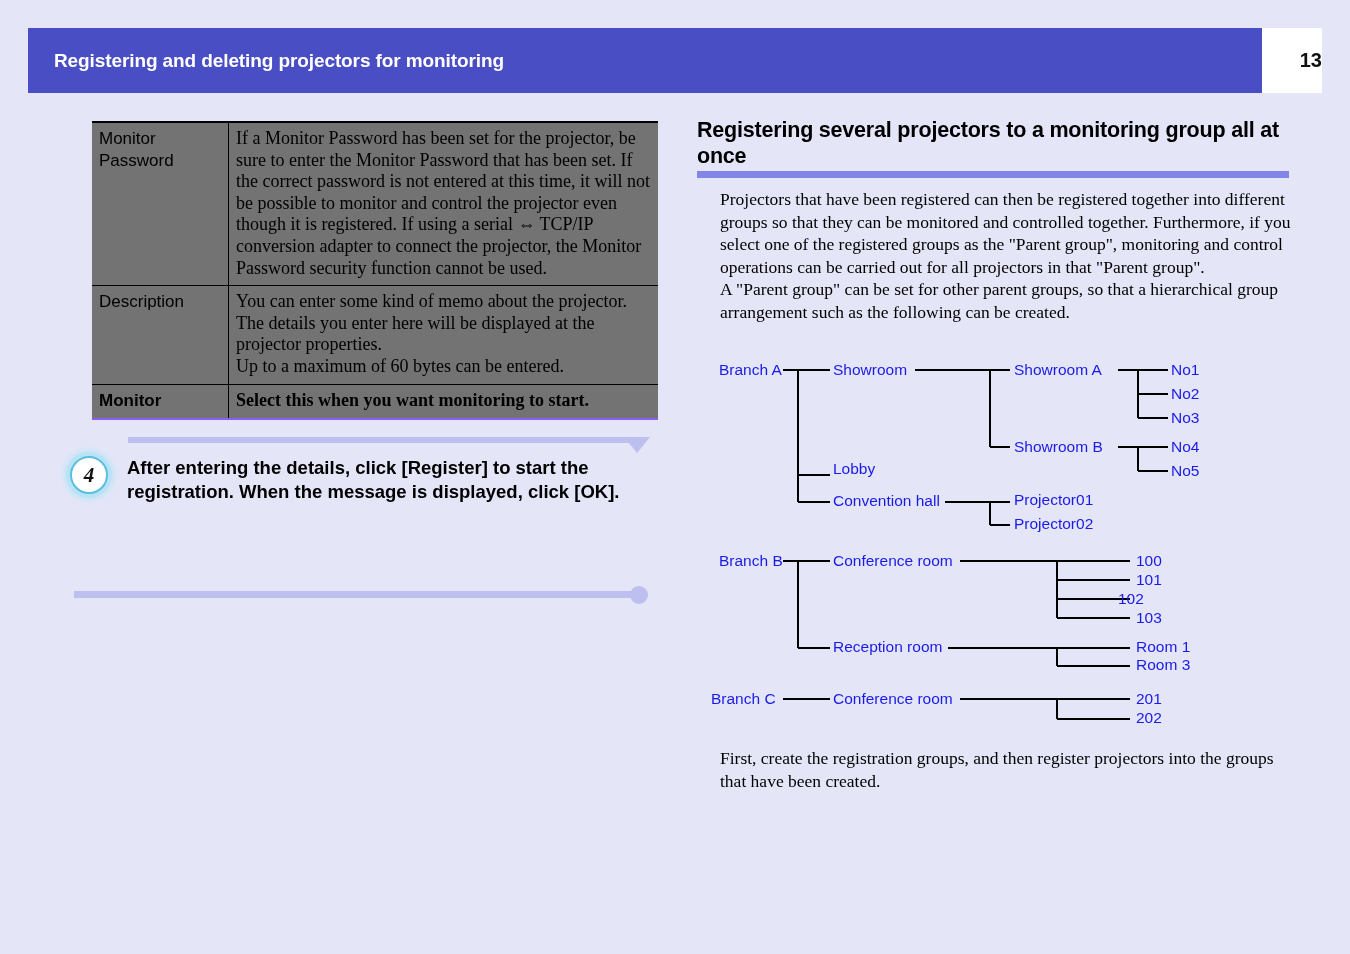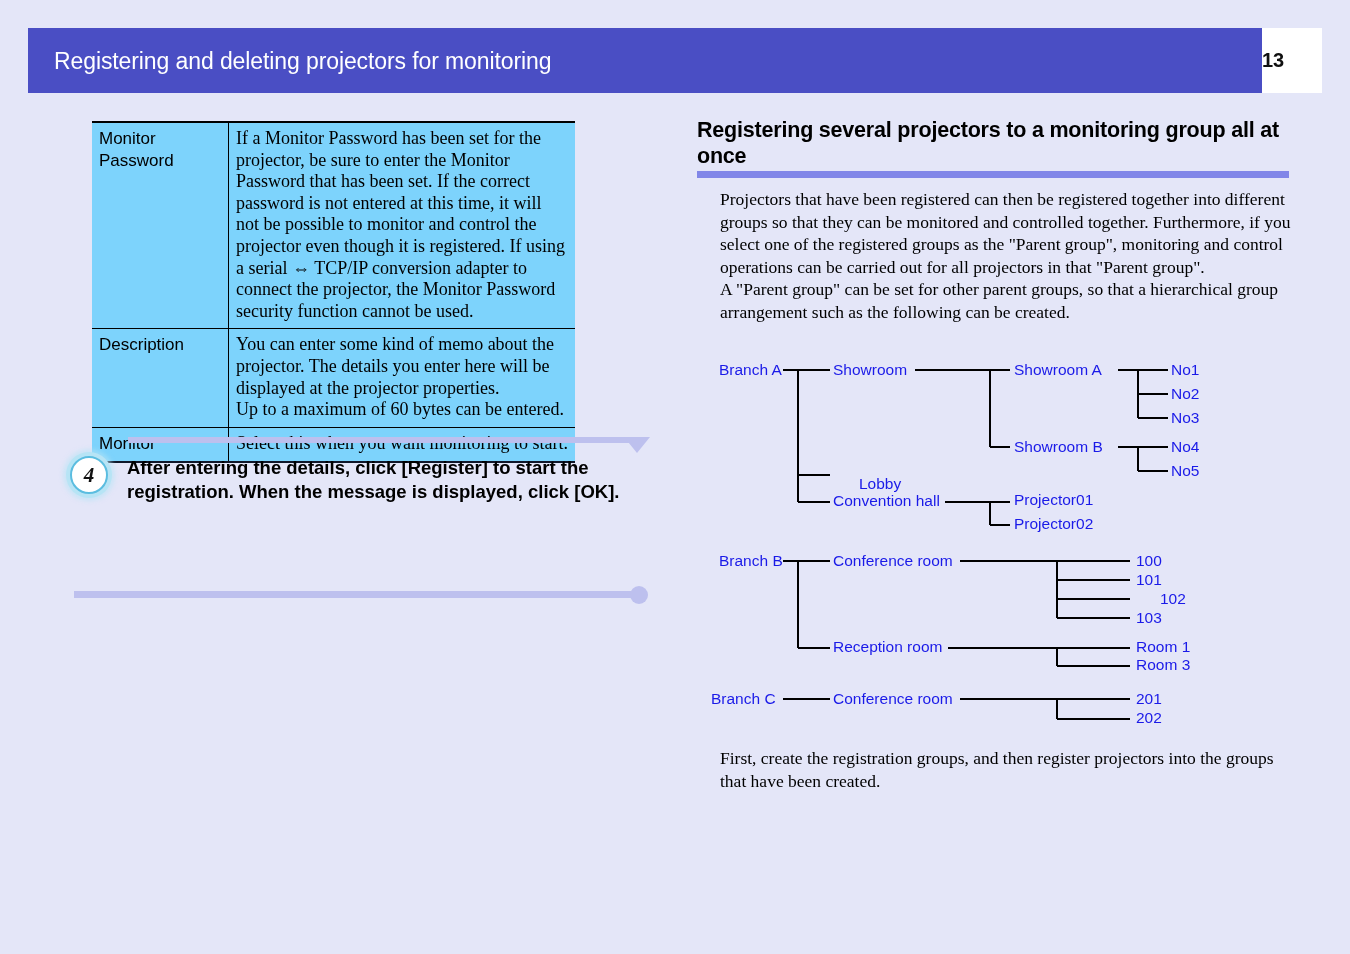--- a/index.html
+++ b/index.html
@@ -24,35 +24,35 @@
     height: 65px;
     background: #4a4ec4;
   }
   .header-title {
     position: absolute;
     left: 26px;
     top: 50%;
     transform: translateY(-50%);
     color: #ffffff;
     font-family: "Liberation Sans", sans-serif;
-    font-weight: normal;
-    font-size: 23px;
+    font-weight: bold;
+    font-size: 19px;
     letter-spacing: -0.1px;
     white-space: nowrap;
   }
   .page-num-box {
     position: absolute;
     left: 1262px;
     top: 28px;
     width: 60px;
     height: 65px;
     background: #ffffff;
     display: flex;
     align-items: center;
-    justify-content: flex-start;
+    justify-content: flex-end;
   }
   .page-num {
     font-family: "Liberation Sans", sans-serif;
     font-weight: bold;
     font-size: 20px;
     color: #101010;
   }
 
   
   .left-col {
@@ -60,43 +60,43 @@
     left: 0;
     top: 0;
     width: 690px;
     height: 954px;
   }
 
   table.spec-table {
     position: absolute;
     left: 92px;
     top: 121px;
-    width: 483px;
+    width: 566px;
     border-collapse: collapse;
-    background: #7dd3fc;
+    background: #737373;
   }
   table.spec-table td {
     border: 1px solid #000000;
     padding: 5px 7px 6px 7px;
     vertical-align: top;
     font-size: 18px;
     line-height: 21.6px;
     color: #000000;
   }
   table.spec-table td.label {
     width: 122px;
     font-family: "Liberation Sans", sans-serif;
     font-size: 17px;
     line-height: 22px;
   }
   table.spec-table td.desc {
     font-family: "Liberation Serif", serif;
   }
   table.spec-table tr:first-child td { border-top: 2px solid #000; }
-  table.spec-table tr:last-child td { border-bottom: 2px solid #0f172a; }
+  table.spec-table tr:last-child td { border-bottom: 2px solid #8b5cf6; font-weight: bold; }
   table.spec-table td:first-child { border-left: none; }
   table.spec-table td:last-child { border-right: none; }
 
   
   .step-rule-top {
     position: absolute;
     left: 128px;
     top: 437px;
     width: 508px;
     height: 6px;
@@ -347,30 +347,30 @@
 
     <span class="tree-label" style="left:29px;  top:362px;">Branch A</span>
     <span class="tree-label" style="left:143px; top:362px;">Showroom</span>
     <span class="tree-label" style="left:324px; top:362px;">Showroom A</span>
     <span class="tree-label" style="left:481px; top:362px;">No1</span>
     <span class="tree-label" style="left:481px; top:386px;">No2</span>
     <span class="tree-label" style="left:481px; top:410px;">No3</span>
     <span class="tree-label" style="left:324px; top:439px;">Showroom B</span>
     <span class="tree-label" style="left:481px; top:439px;">No4</span>
     <span class="tree-label" style="left:481px; top:463px;">No5</span>
-    <span class="tree-label" style="left:143px; top:476px;margin-left:26px;">Lobby</span>
+    <span class="tree-label" style="left:143px; top:461px;">Lobby</span>
     <span class="tree-label" style="left:143px; top:493px;">Convention hall</span>
     <span class="tree-label" style="left:324px; top:492px;">Projector01</span>
     <span class="tree-label" style="left:324px; top:516px;">Projector02</span>
 
     <span class="tree-label" style="left:29px;  top:553px;">Branch B</span>
     <span class="tree-label" style="left:143px; top:553px;">Conference room</span>
     <span class="tree-label" style="left:446px; top:553px;">100</span>
     <span class="tree-label" style="left:446px; top:572px;">101</span>
-    <span class="tree-label" style="left:470px; top:591px;">102</span>
+    <span class="tree-label" style="left:428px; top:591px;">102</span>
     <span class="tree-label" style="left:446px; top:610px;">103</span>
     <span class="tree-label" style="left:143px; top:639px;">Reception room</span>
     <span class="tree-label" style="left:446px; top:639px;">Room 1</span>
     <span class="tree-label" style="left:446px; top:657px;">Room 3</span>
 
     <span class="tree-label" style="left:21px;  top:691px;">Branch C</span>
     <span class="tree-label" style="left:143px; top:691px;">Conference room</span>
     <span class="tree-label" style="left:446px; top:691px;">201</span>
     <span class="tree-label" style="left:446px; top:710px;">202</span>
   </div>

